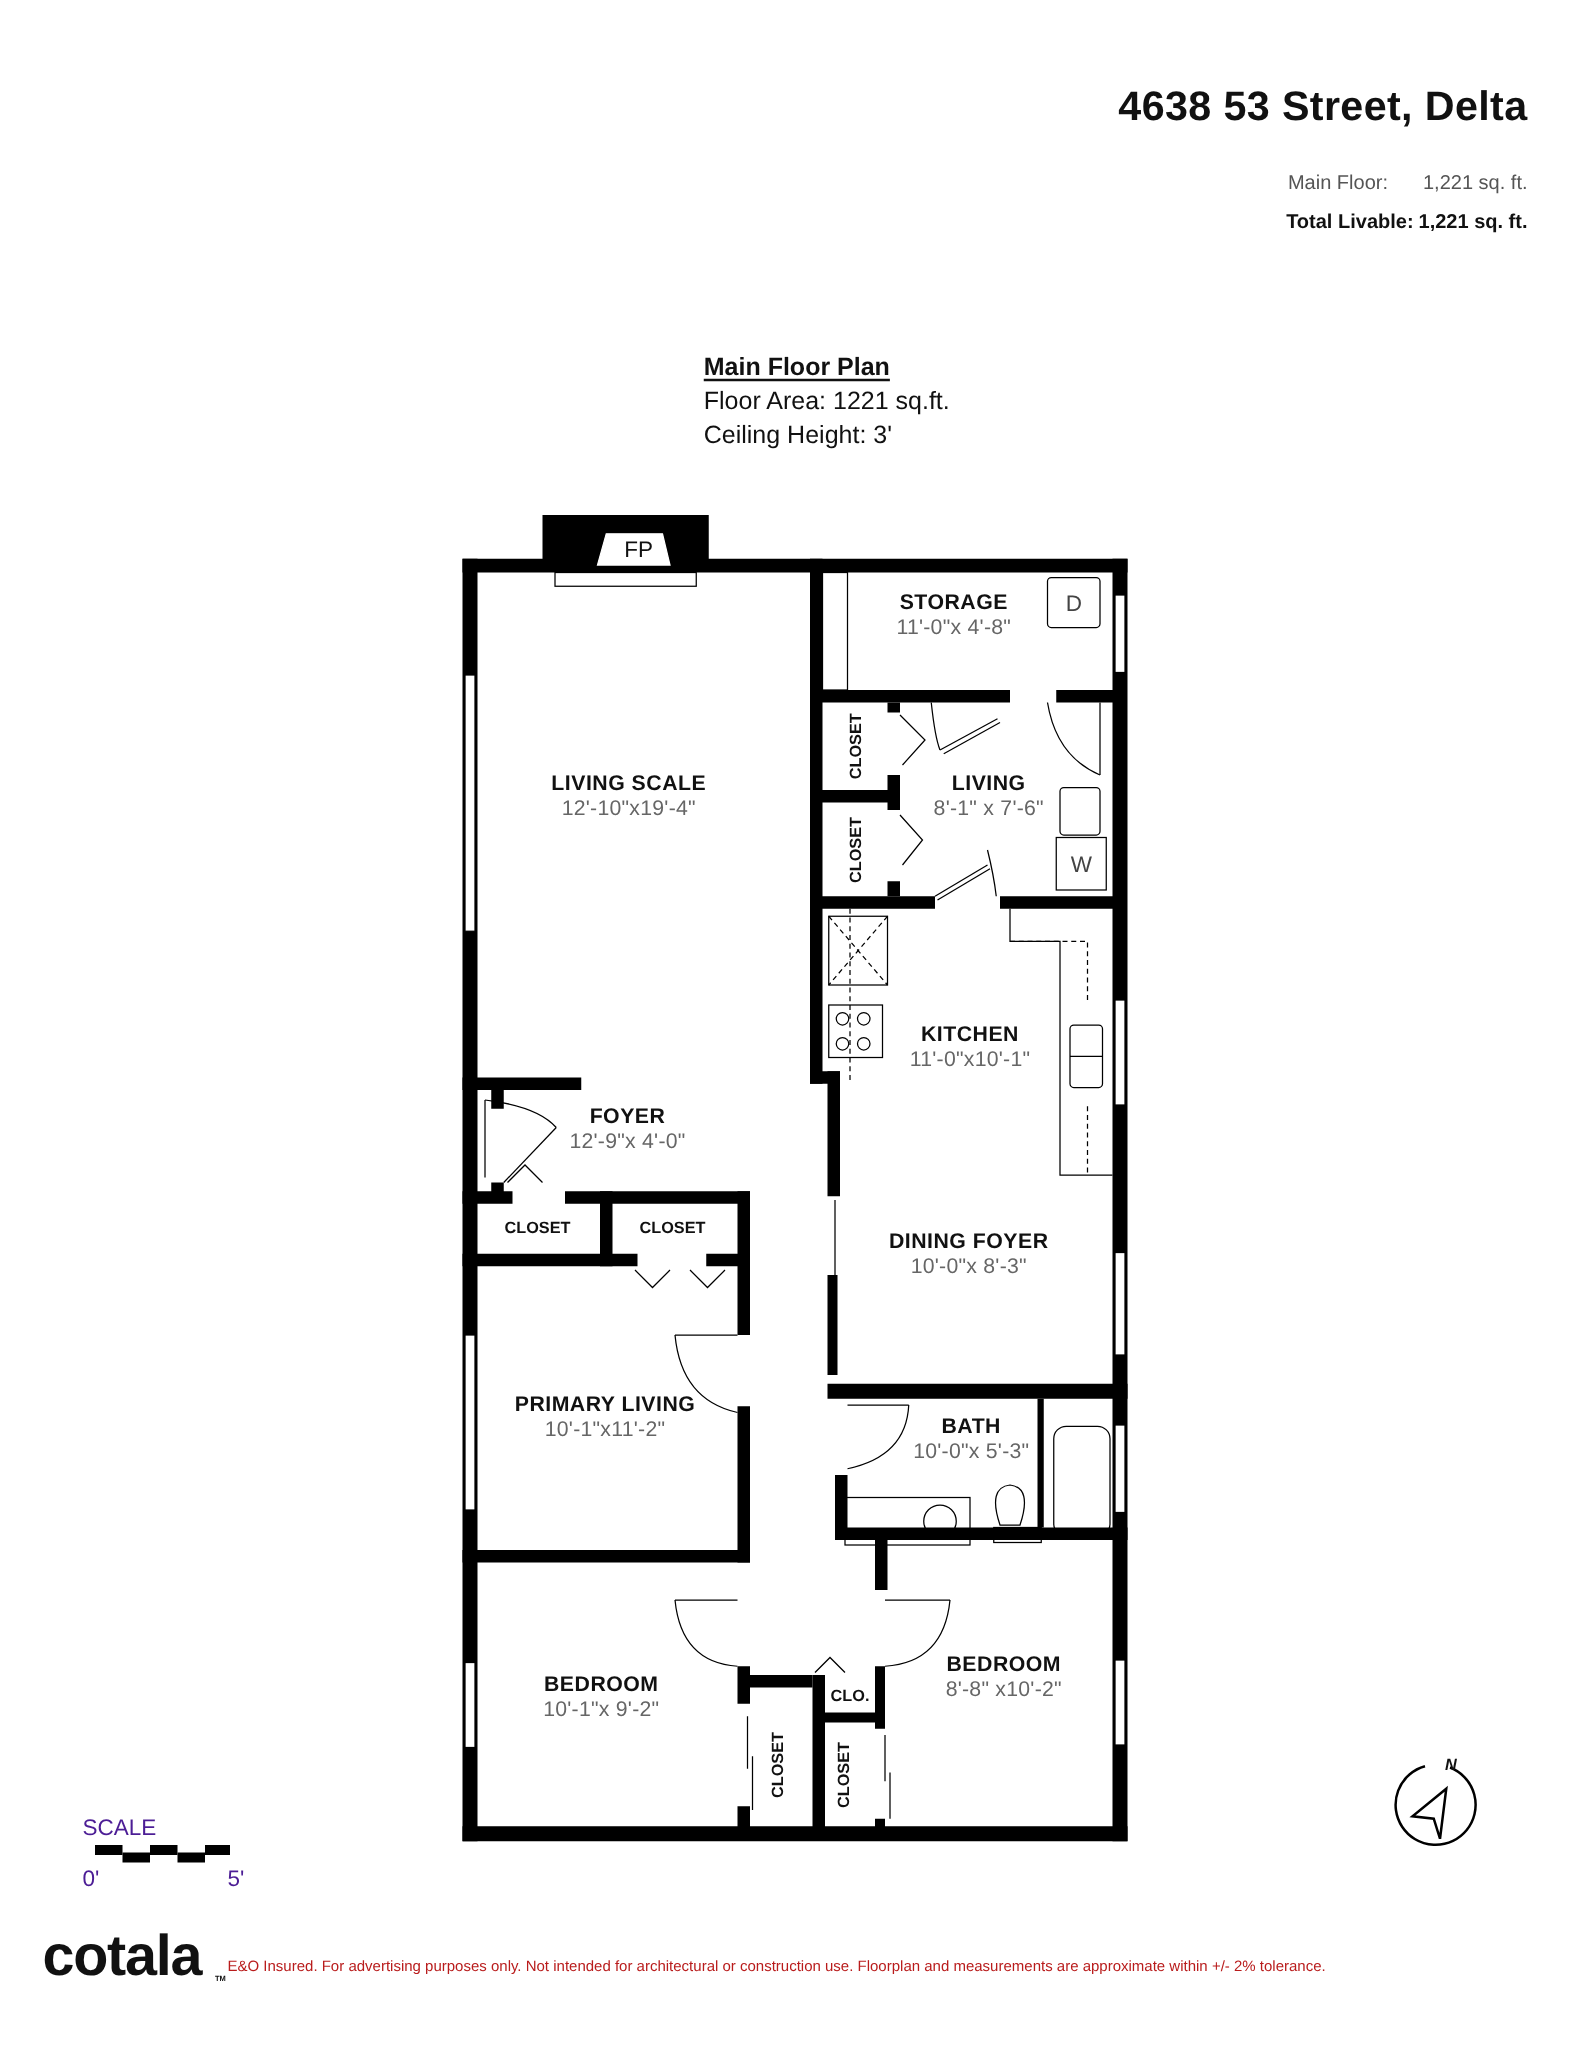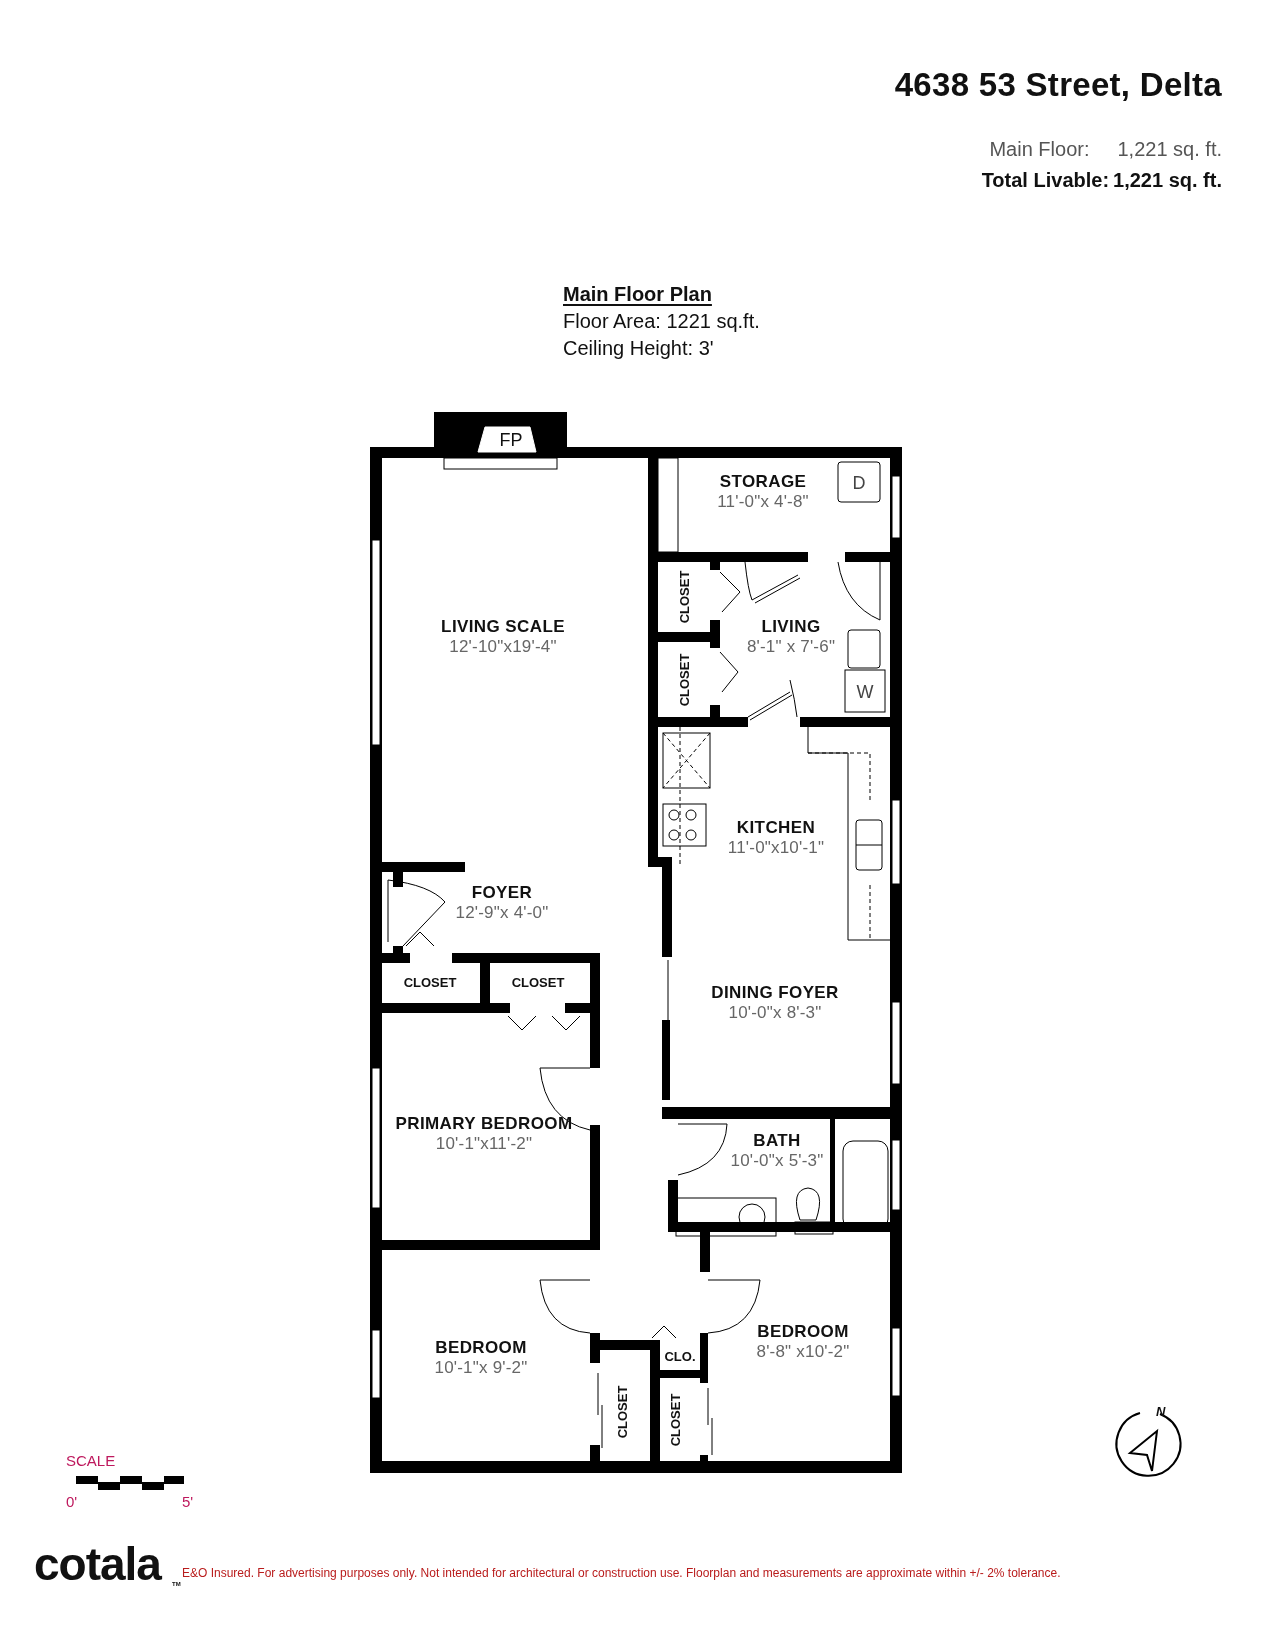--- a/index.html
+++ b/index.html
@@ -1,35 +1,35 @@
 <!DOCTYPE html>
 <html><head>
 <meta charset="utf-8">
 <style>
   html, body { margin: 0; padding: 0; background: #ffffff; }
   body { width: 1275px; height: 1650px; position: relative; overflow: hidden; font-family: "Liberation Sans", sans-serif; color: #111; }
   .abs { position: absolute; }
   .title { right: 53px; top: 66px; font-size: 33px; font-weight: bold; letter-spacing: 0.3px; text-align: right; white-space: nowrap; }
-  .area-row { right: 53px; font-size: 20px; white-space: nowrap; text-align: center; }
+  .area-row { right: 53px; font-size: 16px; white-space: nowrap; text-align: center; }
   .area-row .lbl { display: inline-block; }
   .area-row .val { display: inline-block; margin-left: 28px; }
   .area-row.bold { font-weight: bold; }
   .area-row.bold .val { margin-left: 4px; }
   .area-row.light { color: #555; }
   .plan-head { left: 563px; top: 281px; font-size: 20px; line-height: 27px; }
   .plan-head .h { font-weight: bold; text-decoration: underline; text-underline-offset: 3px; }
   svg.plan { position: absolute; left: 0; top: 0; }
   .room-label { position: absolute; transform: translateX(-50%); text-align: center; white-space: nowrap; }
   .room-name { font-weight: bold; font-size: 17px; letter-spacing: 0.4px; }
   .room-dim { font-size: 17px; color: #666; letter-spacing: 0.2px; }
   .closet-v { position: absolute; font-weight: bold; font-size: 13px; transform-origin: center; transform: translate(-50%,-50%) rotate(-90deg); white-space: nowrap; }
   .closet-h { position: absolute; transform: translate(-50%,-50%); font-weight: bold; font-size: 13px; white-space: nowrap; }
   .fp { position: absolute; font-weight: normal; font-size: 18px; transform: translate(-50%,-50%); }
   .appl { position: absolute; font-size: 18px; color: #444; transform: translate(-50%,-50%); }
-  .scale-lbl { font-size: 15px; color: #be185d; }
+  .scale-lbl { font-size: 18px; color: #4c1d95; }
   .logo { left: 34px; top: 1538px; font-size: 46px; font-weight: bold; letter-spacing: -1px; line-height: 52px; }
   .tm { left: 172px; top: 1581px; font-size: 6px; font-weight: bold; }
   .disclaimer { left: 182px; top: 1566px; font-size: 12px; color: #b91c1c; white-space: nowrap; }
 </style>
 </head>
 <body>
 
 <div class="abs title">4638 53 Street, Delta</div>
 <div class="abs area-row light" style="top:138px;">
   <span class="lbl">Main Floor:</span><span class="val">1,221 sq. ft.</span>
@@ -202,21 +202,21 @@
 </div>
 <div class="room-label" style="left:502px; top:883px;">
   <div class="room-name">FOYER</div>
   <div class="room-dim">12'-9"x 4'-0"</div>
 </div>
 <div class="room-label" style="left:775px; top:983px;">
   <div class="room-name">DINING FOYER</div>
   <div class="room-dim">10'-0"x 8'-3"</div>
 </div>
 <div class="room-label" style="left:484px; top:1114px;">
-  <div class="room-name">PRIMARY BEDROOM</div>
+  <div class="room-name">PRIMARY LIVING</div>
   <div class="room-dim">10'-1"x11'-2"</div>
 </div>
 <div class="room-label" style="left:777px; top:1131px;">
   <div class="room-name">BATH</div>
   <div class="room-dim">10'-0"x 5'-3"</div>
 </div>
 <div class="room-label" style="left:481px; top:1338px;">
   <div class="room-name">BEDROOM</div>
   <div class="room-dim">10'-1"x 9'-2"</div>
 </div>

